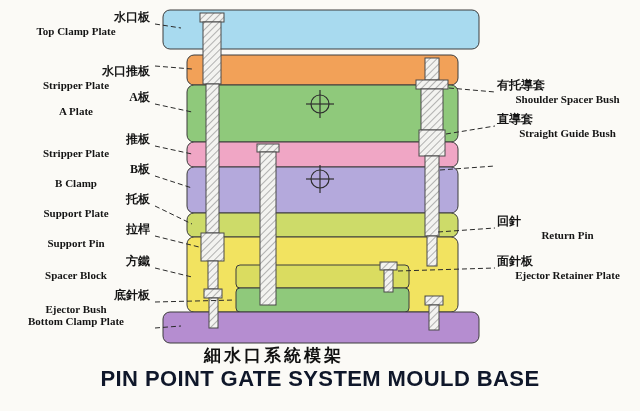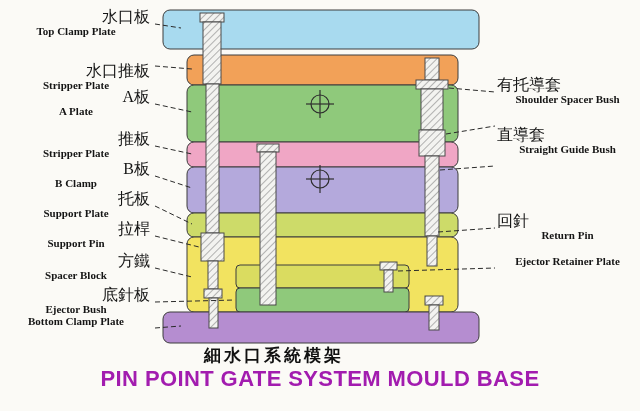--- a/index.html
+++ b/index.html
@@ -11,33 +11,33 @@
     height: 411px;
     background: #fbfaf6;
     overflow: hidden;
   }
   .diagram-svg { position: absolute; left: 0; top: 0; }
   .diagram-svg rect.plate { stroke: #3c3c3c; stroke-width: 1; }
   .diagram-svg rect.pin { stroke: #4a4a4a; stroke-width: 1; }
   .diagram-svg line.leader { stroke: #2a2a2a; stroke-width: 1; stroke-dasharray: 5 3; }
   .diagram-svg .crosshair { stroke: #2e2e2e; stroke-width: 1.2; fill: none; }
   .label { position: absolute; color: #151515; line-height: 14px; }
-  .label .zh { font-size: 16px; font-weight: normal; }
+  .label .zh { font-size: 12px; font-weight: bold; }
   .label .en { font-size: 11px; font-weight: bold; text-align: center; }
   .label.left { left: 2px; width: 148px; text-align: right; }
   .label.right { left: 497px; width: 141px; text-align: left; }
   .title-zh {
     position: absolute; top: 344px; left: 0; width: 548px;
     text-align: center; font-size: 17px; font-weight: bold;
     letter-spacing: 3px; color: #111;
   }
   .title-en {
     position: absolute; top: 366px; left: 0; width: 640px;
     text-align: center; font-family: "Liberation Sans", sans-serif;
-    font-size: 22px; font-weight: bold; letter-spacing: 0.4px; color: #a21caf;
+    font-size: 22px; font-weight: bold; letter-spacing: 0.4px; color: #0f172a;
   }
 </style>
 </head>
 <body>
 
 <div class="page">
 
   <svg class="diagram-svg" width="640" height="411" viewBox="0 0 640 411">
     <defs>
       <pattern id="hatch" width="5" height="5" patternUnits="userSpaceOnUse" patternTransform="rotate(45)">
@@ -154,28 +154,29 @@
     <div class="en">Ejector Bush</div>
   </div>
   <div class="label left" style="top:314px">
     <div class="en">Bottom Clamp Plate</div>
   </div>
 
   <div class="label right" style="top:78px">
     <div class="zh">有托導套</div>
     <div class="en">Shoulder Spacer Bush</div>
   </div>
-  <div class="label right" style="top:128px">
+  <div class="label right" style="top:112px">
     <div class="zh">直導套</div>
     <div class="en">Straight Guide Bush</div>
   </div>
   <div class="label right" style="top:214px">
     <div class="zh">回針</div>
     <div class="en">Return Pin</div>
   </div>
   <div class="label right" style="top:254px">
+    <div class="zh">面針板</div>
     <div class="en">Ejector Retainer Plate</div>
   </div>
 
   <div class="title-zh">細水口系統模架</div>
   <div class="title-en">PIN POINT GATE SYSTEM MOULD BASE</div>
 
 </div>
 
 </body></html>

